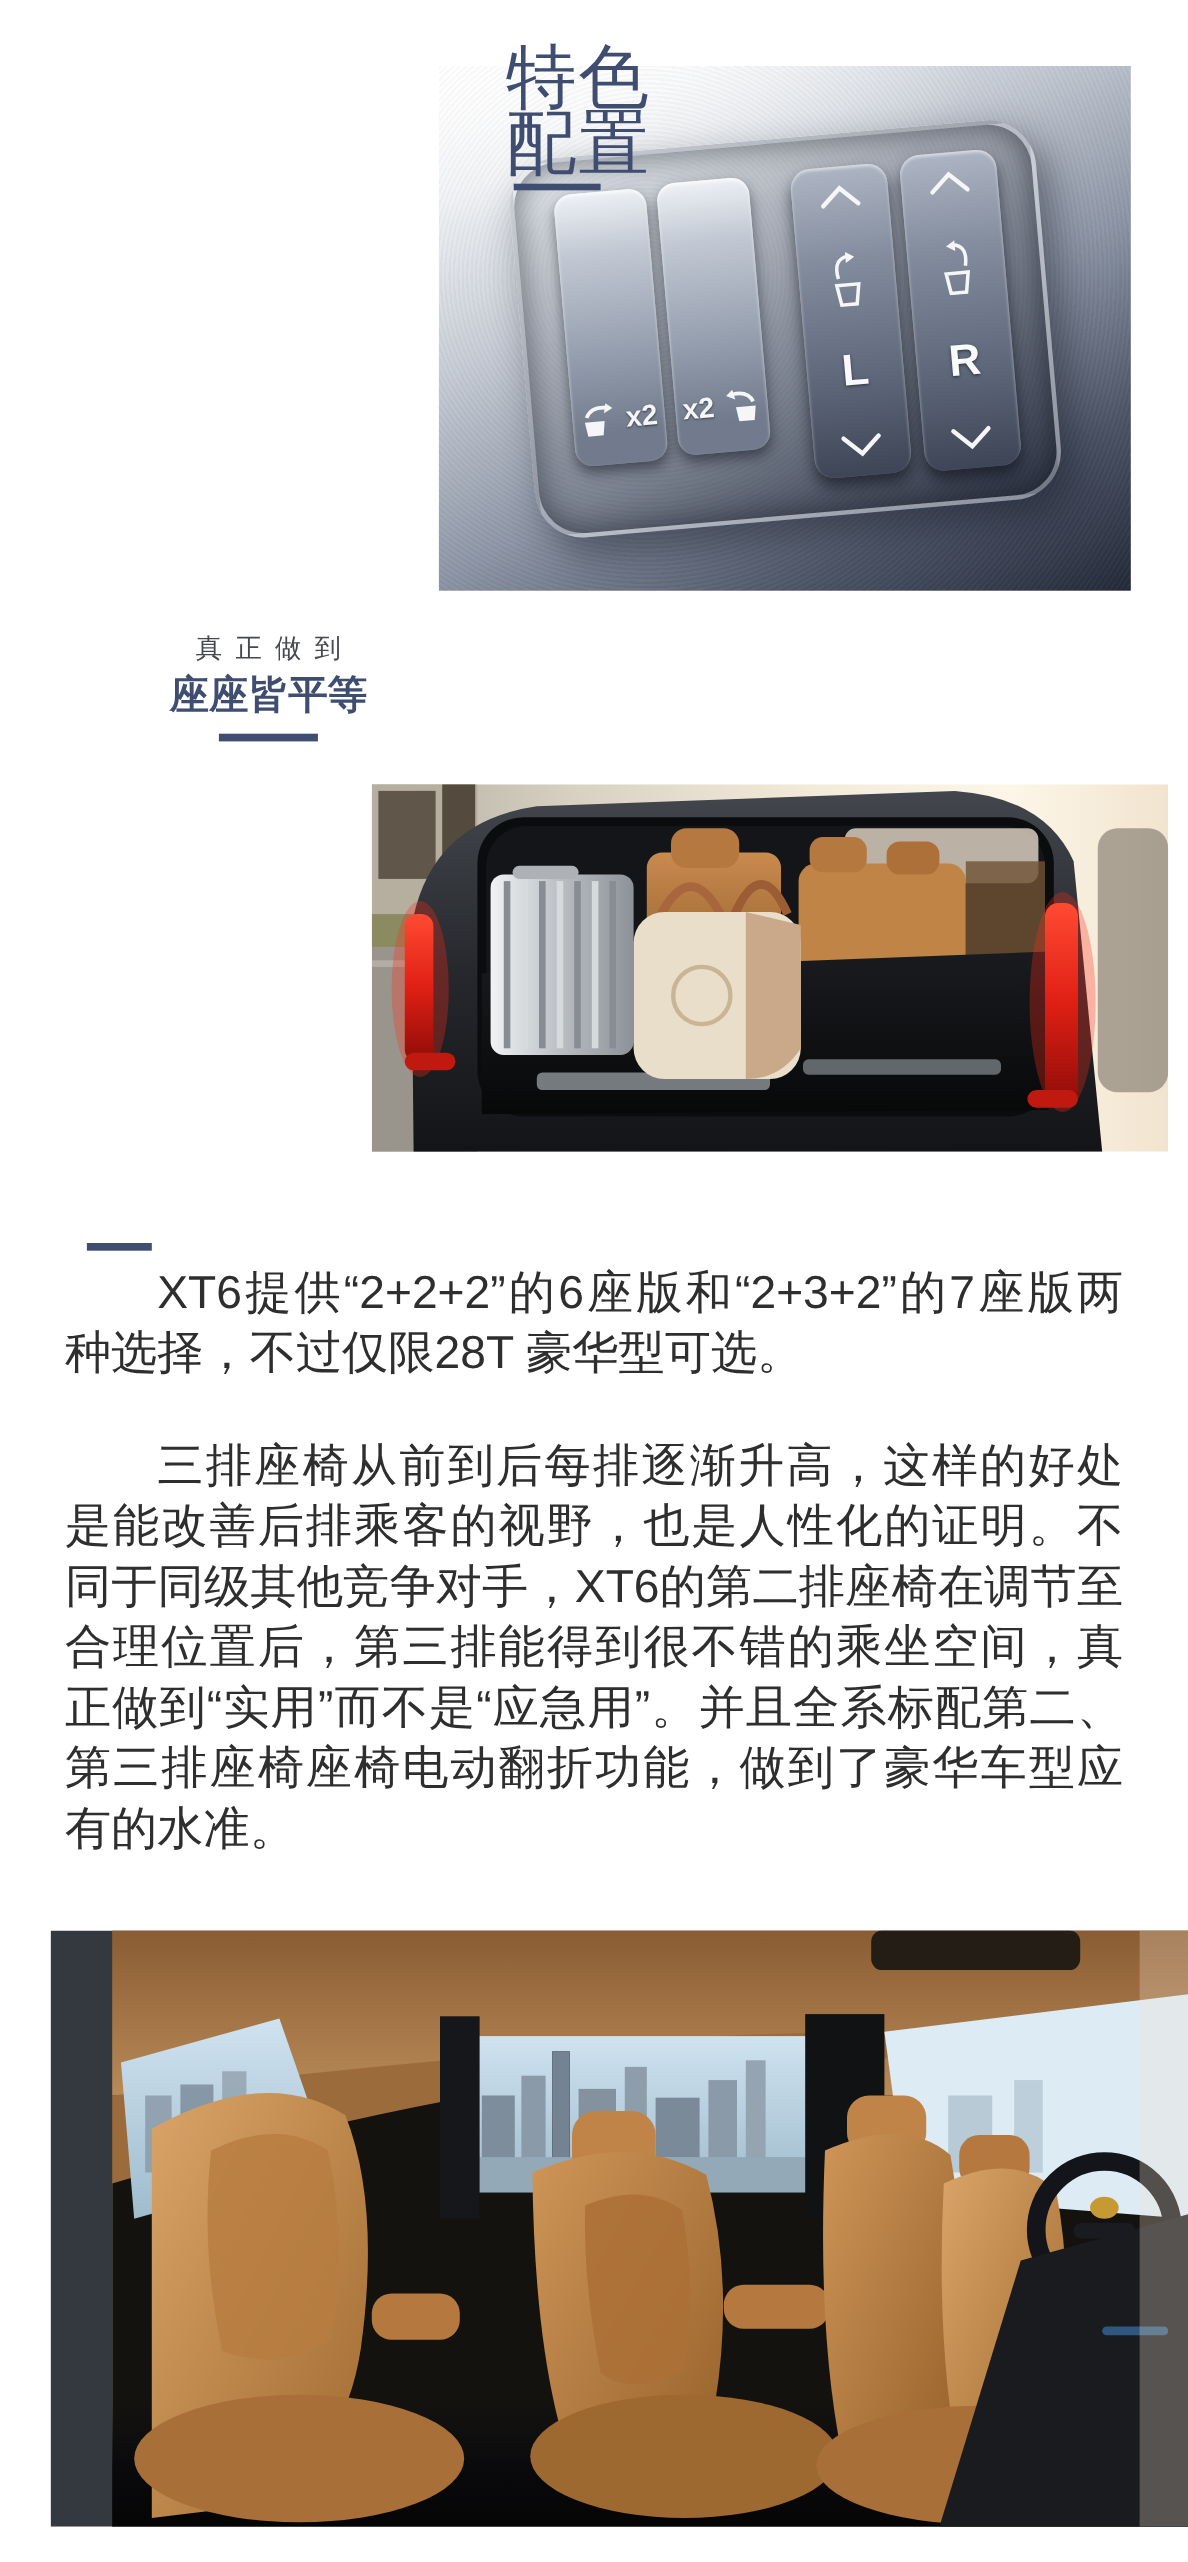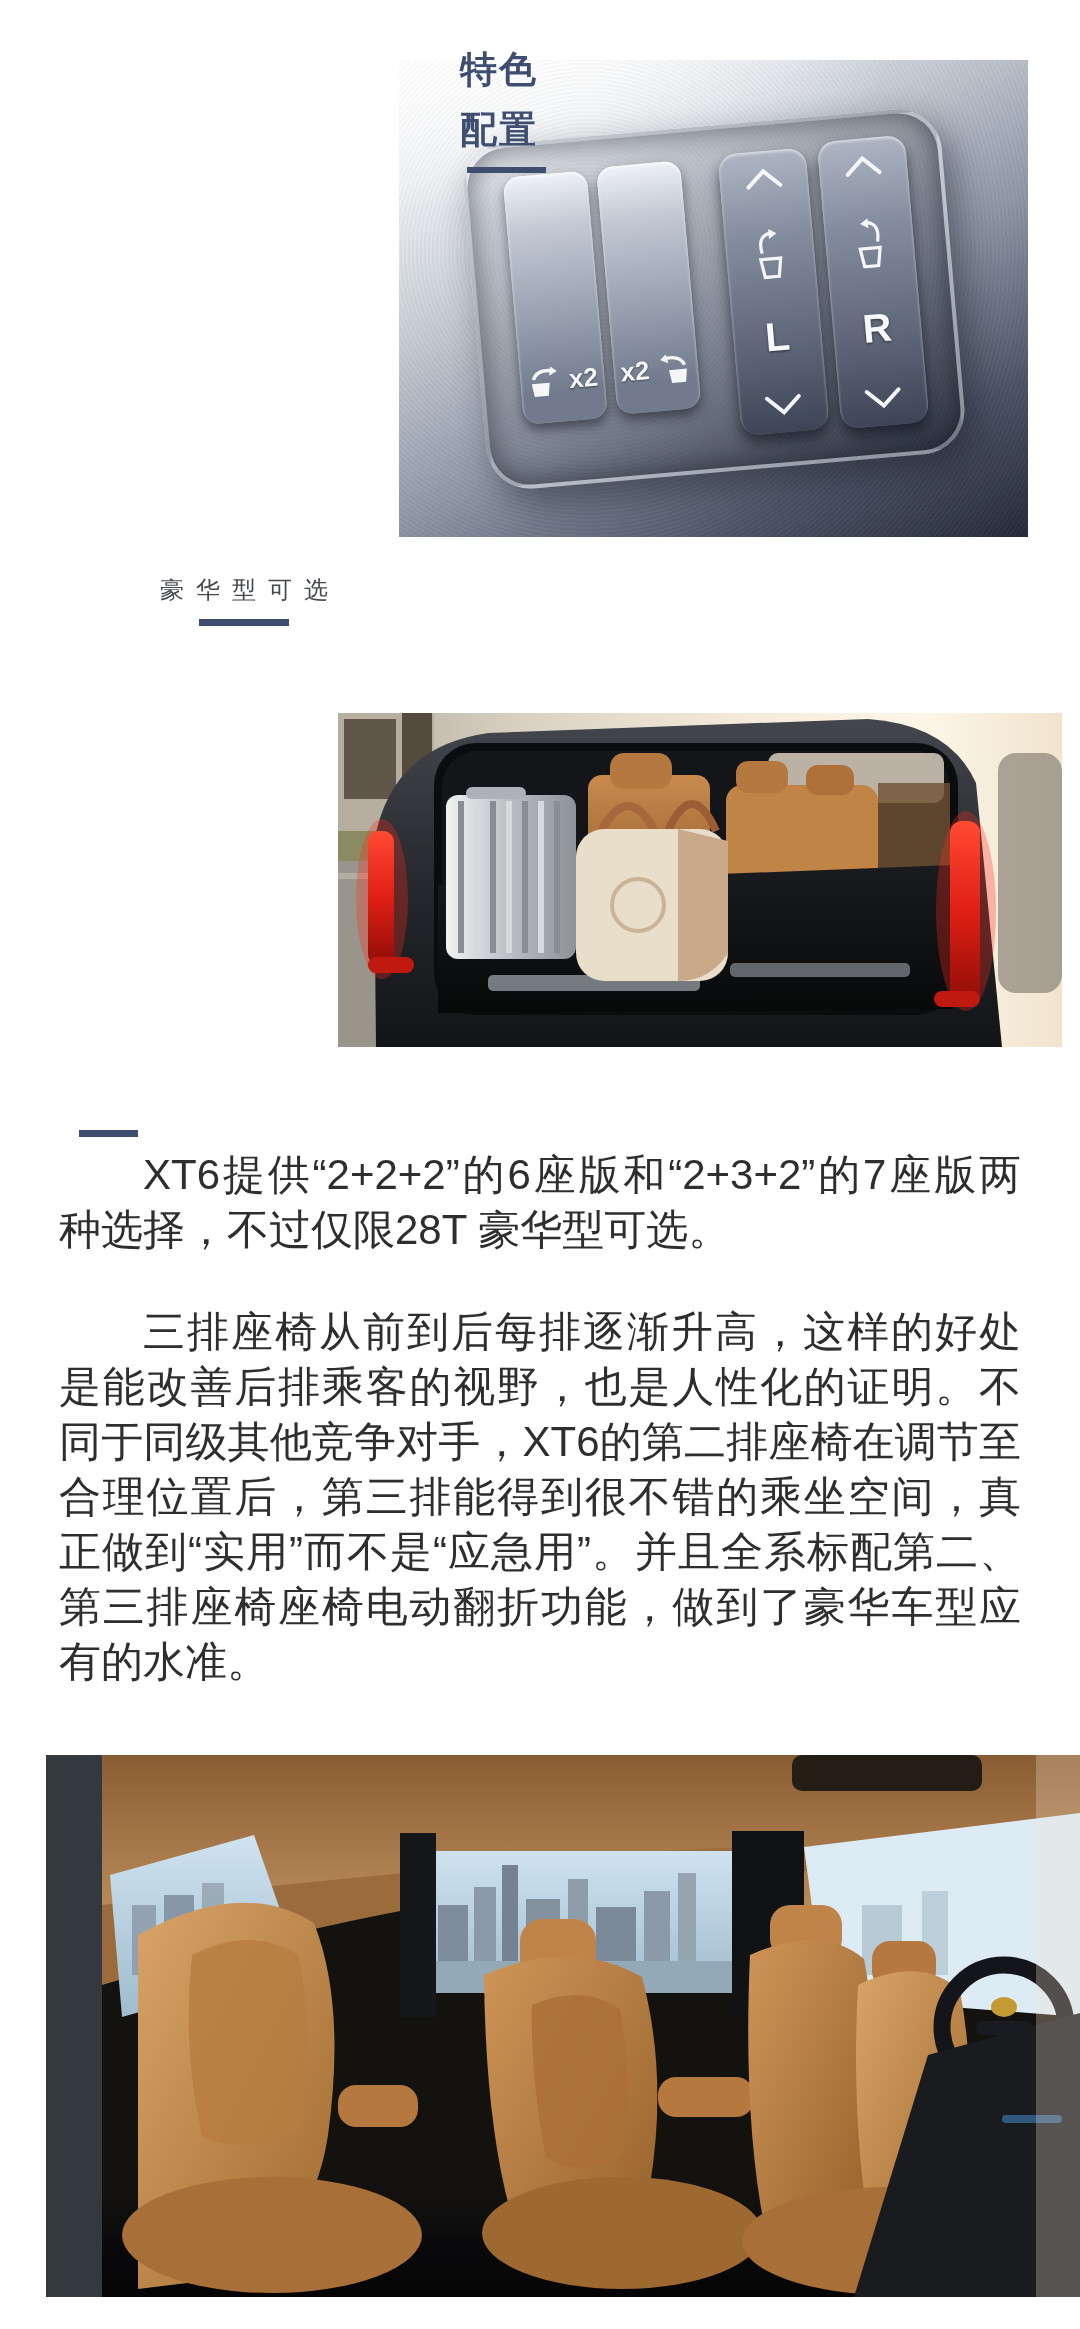--- a/index.html
+++ b/index.html
@@ -4,21 +4,21 @@
 <style>
   html,body{margin:0;padding:0;}
   body{
     width:1080px;height:2329px;position:relative;background:#ffffff;overflow:hidden;
     font-family:"Liberation Sans","DejaVu Sans",sans-serif;
   }
   .abs{position:absolute;}
 
   
   .sec-title{
-    left:460px;top:40px;color:#3e4d70;font-size:37px;font-weight:700;
+    left:460px;top:40px;color:#3e4d70;font-size:64px;font-weight:400;
     line-height:60px;letter-spacing:2px;z-index:5;
   }
   .title-underline{
     left:467px;top:167px;width:79px;height:6px;background:#3e4d70;z-index:6;
   }
 
   
   .photo1{
     left:399px;top:60px;width:629px;height:477px;overflow:hidden;z-index:1;
     background:
@@ -141,21 +141,22 @@
   </div>
 </div>
 
 <div class="abs sec-title">
   <div>特色</div>
   <div>配置</div>
 </div>
 <div class="abs title-underline"></div>
 
 <div class="abs subhead">
-  <div class="eyebrow">豪华型可选</div>
+  <div class="eyebrow">真正做到</div>
+  <div class="subhead-title">座座皆平等</div>
   <div class="subhead-underline"></div>
 </div>
 
 <div class="abs photo2">
   <svg width="724" height="334" viewBox="0 0 724 334">
     <defs>
       <linearGradient id="bg2" x1="0" y1="0" x2="1" y2="0">
         <stop offset="0" stop-color="#b2ac9f"></stop>
           <stop offset="0.25" stop-color="#d8d1c2"></stop>
         <stop offset="0.55" stop-color="#f3ead9"></stop>

